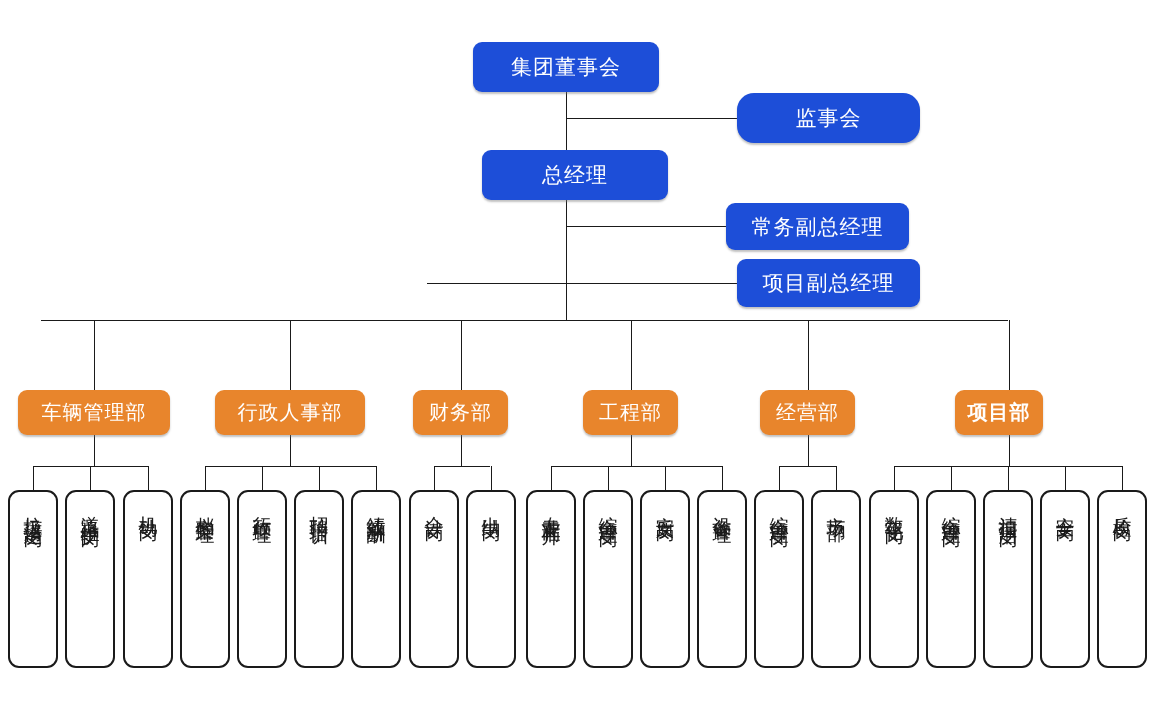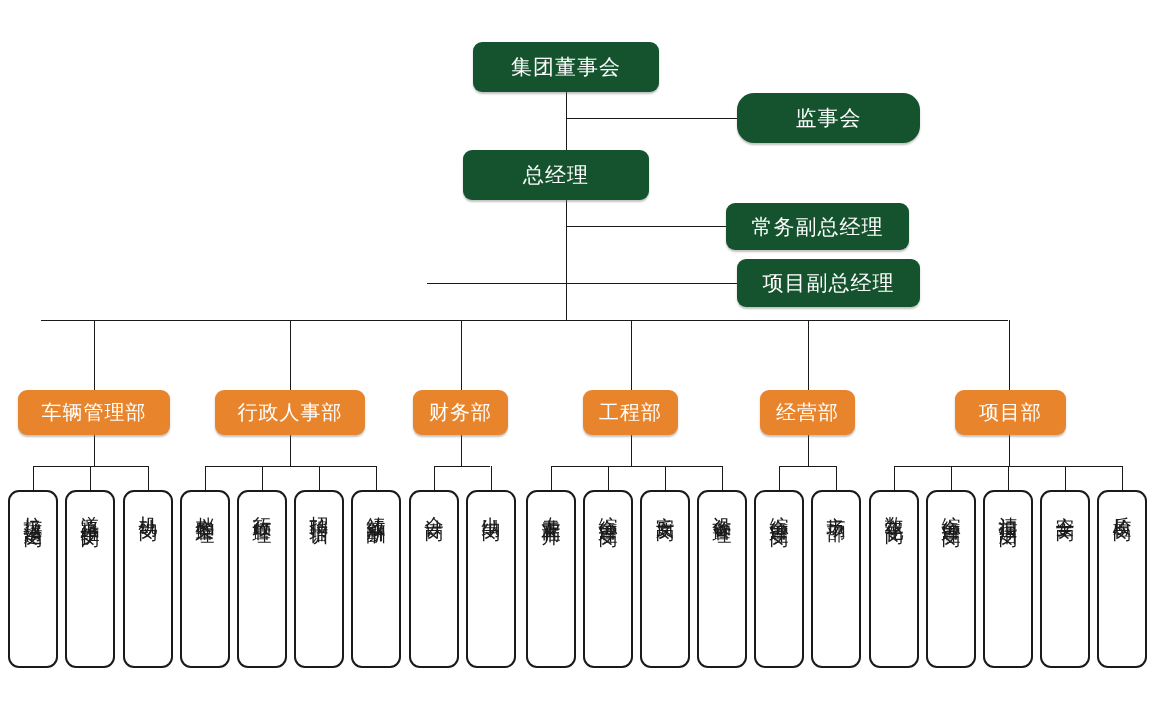--- a/index.html
+++ b/index.html
@@ -33,21 +33,21 @@
     display: flex;
     align-items: center;
     justify-content: center;
     border-radius: 9px;
     color: #ffffff;
     letter-spacing: 1px;
     white-space: nowrap;
     user-select: none;
   }
   .node.blue {
-    background: #14532d;
+    background: #1d4ed8;
     box-shadow: 0 2px 2px rgba(120,120,120,0.45);
     font-size: 21px;
   }
   .node.orange {
     background: #e8852c;
     box-shadow: 0 2px 2px rgba(120,120,120,0.45);
     font-size: 20px;
   }
   .node.leaf {
     background: #ffffff;
@@ -120,21 +120,21 @@
     <div class="line v" style="left: 951px; top: 466px; height: 24px;"></div>
     <div class="line v" style="left: 1008px; top: 466px; height: 24px;"></div>
     <div class="line v" style="left: 1065px; top: 466px; height: 24px;"></div>
     <div class="line v" style="left: 1122px; top: 466px; height: 24px;"></div>
     <div class="node blue" style="left: 473px; top: 42px; width: 186px; height: 50px;">
       <span>集团董事会</span>
     </div>
     <div class="node blue" style="left: 737px; top: 93px; width: 183px; height: 50px; border-radius: 17px;">
       <span>监事会</span>
     </div>
-    <div class="node blue" style="left: 463px; top: 150px; width: 186px; height: 50px; font-family: Liberation Serif, serif;">
+    <div class="node blue" style="left: 482px; top: 150px; width: 186px; height: 50px; font-family: Liberation Serif, serif;">
       <span>总经理</span>
     </div>
     <div class="node blue" style="left: 726px; top: 203px; width: 183px; height: 47px;">
       <span>常务副总经理</span>
     </div>
     <div class="node blue" style="left: 737px; top: 259px; width: 183px; height: 48px;">
       <span>项目副总经理</span>
     </div>
     <div class="node orange" style="left: 18px; top: 390px; width: 152px; height: 45px;">
       <span>车辆管理部</span>
@@ -189,21 +189,21 @@
     </div>
     <div class="node orange" style="left: 760px; top: 390px; width: 95px; height: 45px;">
       <span>经营部</span>
     </div>
     <div class="node leaf" style="left: 754px; top: 490px; width: 50px; height: 178px;">
       <span class="vtext">综合管理岗</span>
     </div>
     <div class="node leaf" style="left: 811px; top: 490px; width: 50px; height: 178px;">
       <span class="vtext">市场部</span>
     </div>
-    <div class="node orange" style="left: 955px; top: 390px; width: 111px; height: 45px;">
+    <div class="node orange" style="left: 955px; top: 390px; width: 88px; height: 45px; font-weight: bold;">
       <span>项目部</span>
     </div>
     <div class="node leaf" style="left: 869px; top: 490px; width: 50px; height: 178px;">
       <span class="vtext">数字化岗</span>
     </div>
     <div class="node leaf" style="left: 926px; top: 490px; width: 50px; height: 178px;">
       <span class="vtext">综合管理岗</span>
     </div>
     <div class="node leaf" style="left: 983px; top: 490px; width: 50px; height: 178px;">
       <span class="vtext">清扫保洁岗</span>

